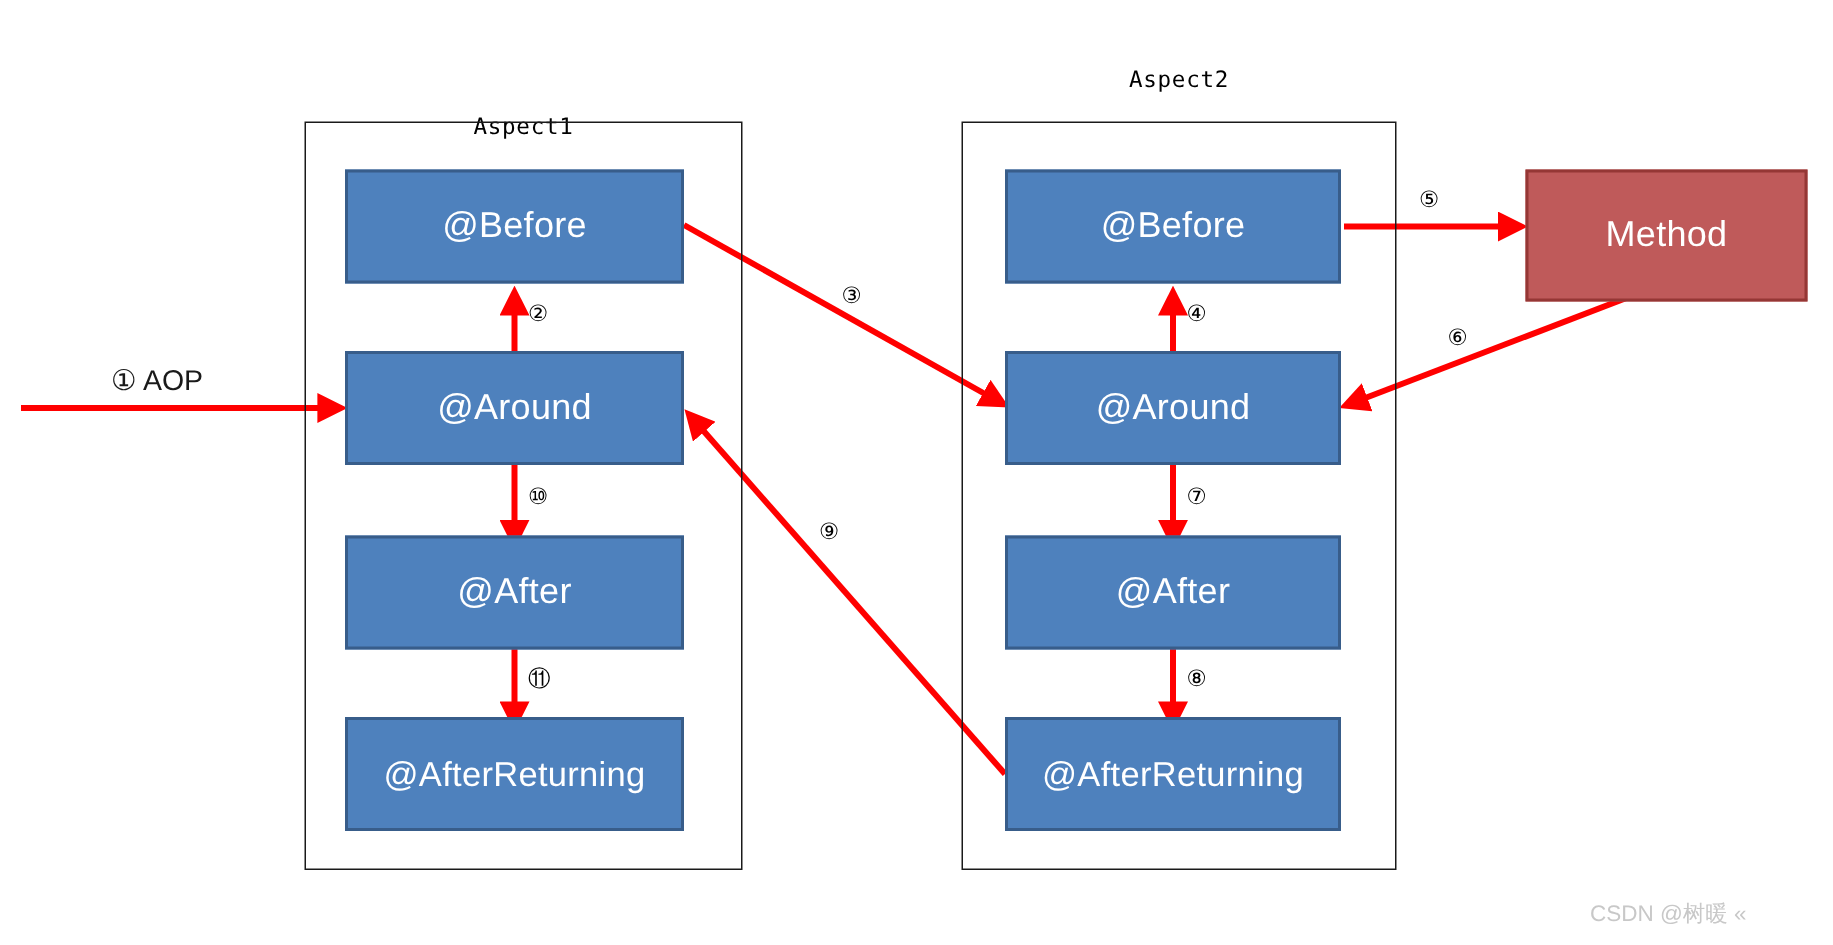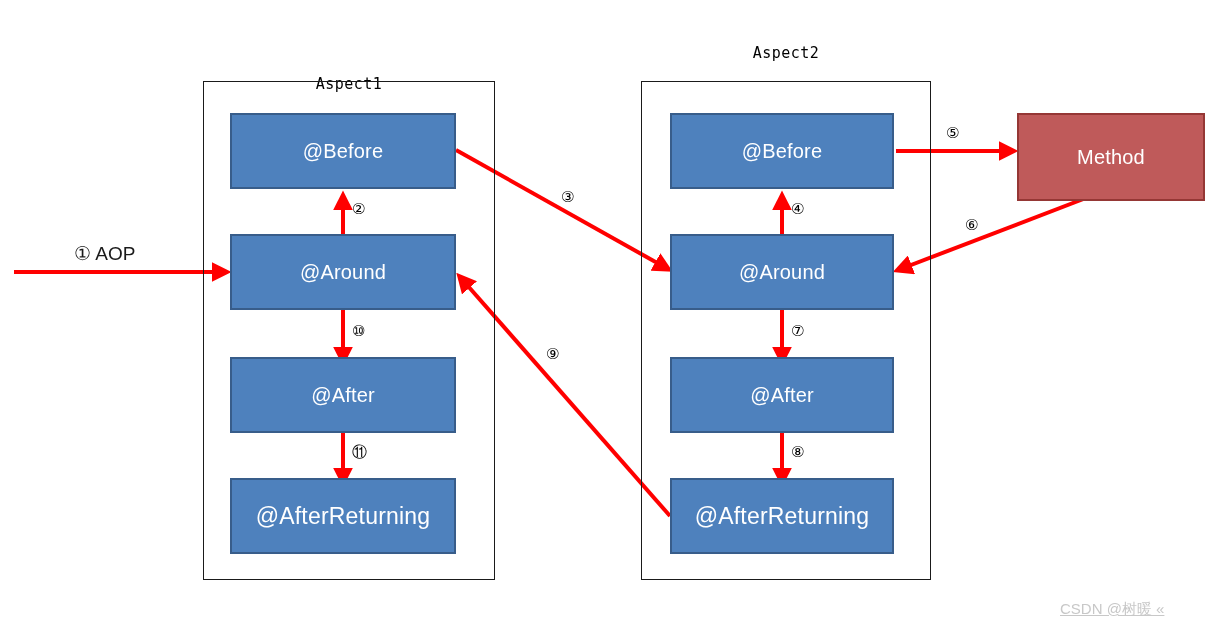--- a/index.html
+++ b/index.html
@@ -36,21 +36,21 @@
     box-sizing: border-box;
   }
   .node {
     position: absolute;
     box-sizing: border-box;
     display: flex;
     align-items: center;
     justify-content: center;
     color: #ffffff;
     font-family: "Liberation Sans", sans-serif;
-    font-size: 20px;
+    font-size: 24px;
     font-weight: 400;
     letter-spacing: 0.2px;
     white-space: nowrap;
   }
   .node.blue {
     background: #4e81bd;
     border: 2px solid #385d8a;
   }
   .node.red {
     background: #bf5a5a;
@@ -70,21 +70,20 @@
     color: #1a1a1a;
     white-space: nowrap;
     margin-left: 20px;
   }
   .watermark {
     position: absolute;
     font-family: "Liberation Sans", sans-serif;
     font-size: 15px;
     color: #c8c8c8;
     white-space: nowrap;
-    text-decoration: underline;
   }
 </style>
 </head>
 <body>
 
 <svg id="canvas" viewBox="0 0 1222 630" xmlns="http://www.w3.org/2000/svg">
   <defs>
     <marker id="ah" markerWidth="5" markerHeight="5" refX="3.6" refY="2.5" orient="auto" markerUnits="strokeWidth">
       <path d="M0,0 L5,2.5 L0,5 z" fill="#ff0000"></path>
     </marker>

